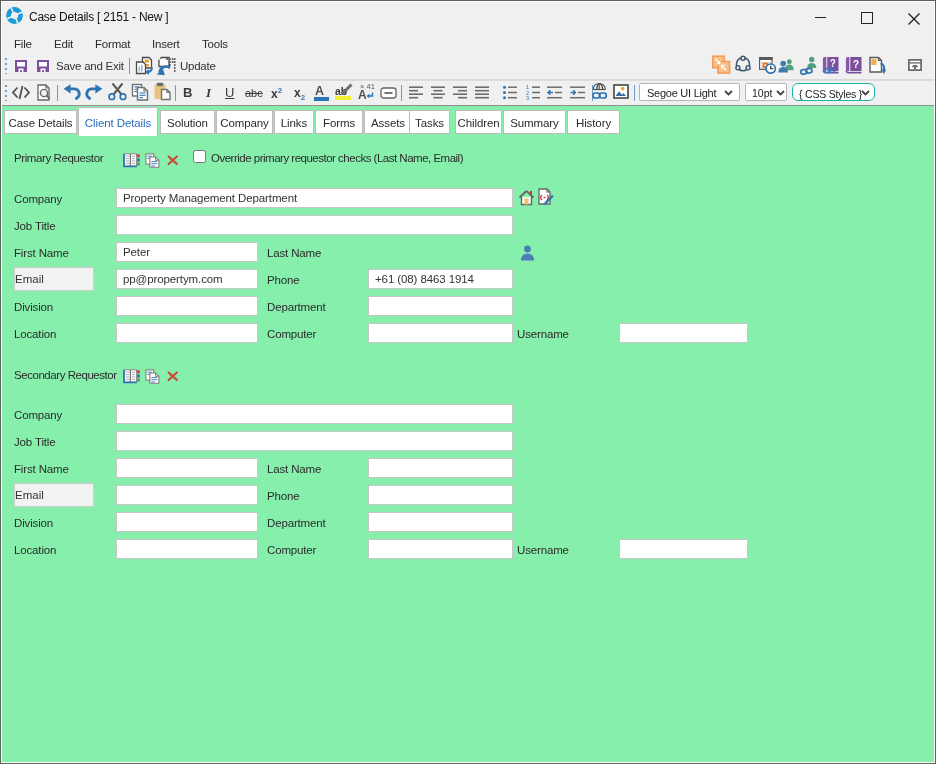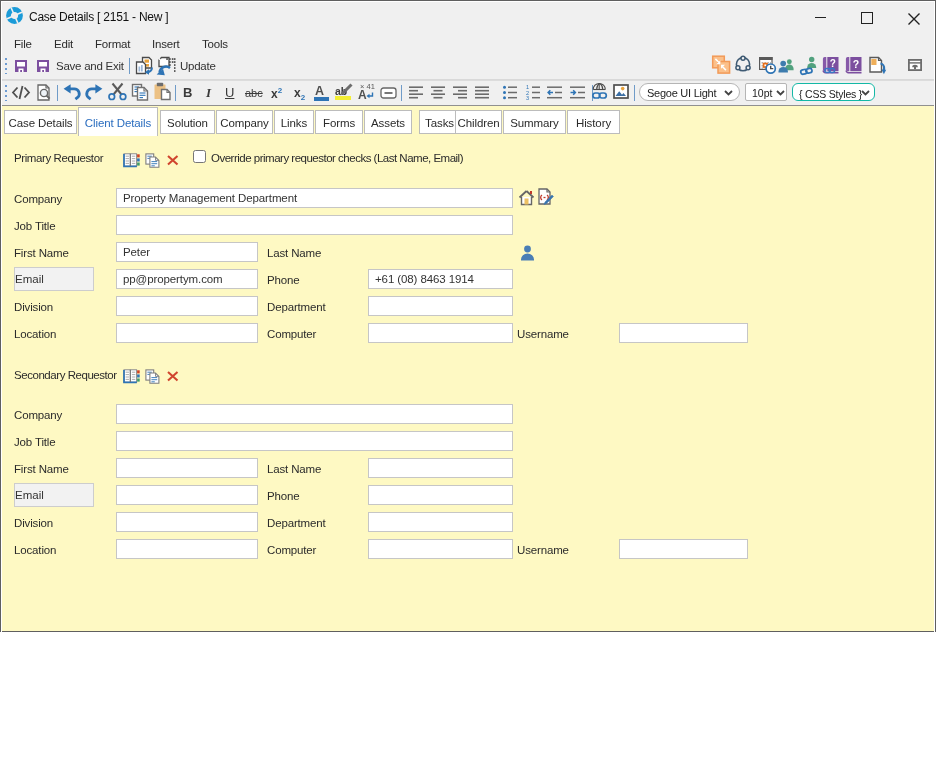--- a/index.html
+++ b/index.html
@@ -1,17 +1,17 @@
 <!DOCTYPE html>
 <html><head>
 <meta charset="utf-8">
 <style>
   * { margin:0; padding:0; box-sizing:border-box; }
   html,body { width:936px; height:764px; font-family:"Liberation Sans", sans-serif; background:#fff; overflow:hidden; }
-  .win { position:absolute; left:0; top:0; width:936px; height:632px; border:1px solid #5f5f5f; background:#fef9c3; }
+  .win { position:absolute; left:0; top:0; width:936px; height:764px; border:1px solid #5f5f5f; background:#86efac; }
   .chrome { position:absolute; left:0; top:0; width:934px; height:104px; background:#f0f0f0; }
   .abs { position:absolute; }
   .t { position:absolute; white-space:nowrap; color:#2b2b2b; }
   .vsep { position:absolute; width:1px; background:#6f9bc8; }
   .grip { position:absolute; width:2px; background-image:repeating-linear-gradient(to bottom,#6d9bd1 0 2px,transparent 2px 5px); }
   .hline { position:absolute; height:1px; left:0; width:934px; }
   
   .tab { position:absolute; top:109px; height:24px; background:#fff; border:1px solid #bcbcbc; color:#2b2b2b; font-size:11.5px; text-align:center; letter-spacing:-0.1px; }
   .tab span { position:relative; top:6px; }
   .tabsel span { top:9px; }
@@ -341,21 +341,21 @@
       <rect x="7.3" y="11" width="7" height="5" rx="2.5"></rect>
     </g>
   </svg>
   <svg class="abs" style="left:612px;top:83px" width="16" height="15" viewBox="0 0 16 15">
     <rect x="1" y="1" width="14" height="13" fill="#fff" stroke="#4f4f4f" stroke-width="1.7"></rect>
     <circle cx="9.7" cy="4.6" r="1.8" fill="#e8a33d"></circle>
     <path d="M2.5 12 l3.7-4.8 2.8 3.5 1.4-1.6 2.6 2.9 z" fill="#3a6ea5"></path>
   </svg>
   <div class="vsep" style="left:633px;top:84px;height:16px"></div>
 
-  <div class="abs" style="left:638px;top:82px;width:101px;height:18px;background:#fff;border:1px solid #b5b5b5;border-radius:9px">
+  <div class="abs" style="left:638px;top:82px;width:101px;height:18px;background:#fff;border:1px solid #b5b5b5;border-radius:2px">
     <div class="t" style="left:7px;top:3px;font-size:11px;color:#222;letter-spacing:-0.25px">Segoe UI Light</div>
     <svg class="abs" style="left:84px;top:6px" width="9" height="6" viewBox="0 0 9 6">
         <path d="M1 1 L4.5 4.5 L8 1" fill="none" stroke="#444" stroke-width="1.8"></path>
       </svg>
   </div>
   <div class="abs" style="left:744px;top:82px;width:42px;height:18px;background:#fff;border:1px solid #b5b5b5;border-radius:2px">
     <div class="t" style="left:6px;top:3px;font-size:10.5px;color:#222">10pt</div>
     <svg class="abs" style="left:29.5px;top:6px" width="9" height="6" viewBox="0 0 9 6">
         <path d="M1 1 L4.5 4.5 L8 1" fill="none" stroke="#444" stroke-width="1.8"></path>
       </svg>
@@ -367,21 +367,21 @@
       </svg>
   </div>
 
   <div class="tab" style="left:3px;width:73px"><span>Case Details</span></div>
   <div class="tab tabsel" style="left:77px;width:80px"><span>Client Details</span></div>
   <div class="tab" style="left:159px;width:55px"><span>Solution</span></div>
   <div class="tab" style="left:215px;width:57px"><span>Company</span></div>
   <div class="tab" style="left:273px;width:40px"><span>Links</span></div>
   <div class="tab" style="left:314px;width:48px"><span>Forms</span></div>
   <div class="tab" style="left:363px;width:48px"><span>Assets</span></div>
-  <div class="tab" style="left:418px;width:41px"><span>Tasks</span></div>
+  <div class="tab" style="left:408px;width:41px"><span>Tasks</span></div>
   <div class="tab" style="left:454px;width:47px"><span>Children</span></div>
   <div class="tab" style="left:502px;width:63px"><span>Summary</span></div>
   <div class="tab" style="left:566px;width:53px"><span>History</span></div>
 
   <div class="lbl" style="left:13px;top:151px;letter-spacing:-0.4px">Primary Requestor</div>
   <svg class="abs" style="left:122px;top:152px" width="17" height="14" viewBox="0 0 17 14">
     <rect x="1" y="0.8" width="12.6" height="12.4" fill="#fff" stroke="#8a8a8a" stroke-width="1"></rect>
     <path d="M1 1 V13.4 H13.8" fill="none" stroke="#2e74b5" stroke-width="1.7"></path>
     <line x1="7.3" y1="0.8" x2="7.3" y2="13" stroke="#6e6e6e" stroke-width="1.2"></line>
     <g stroke="#a3a3a3" stroke-width="0.9">

